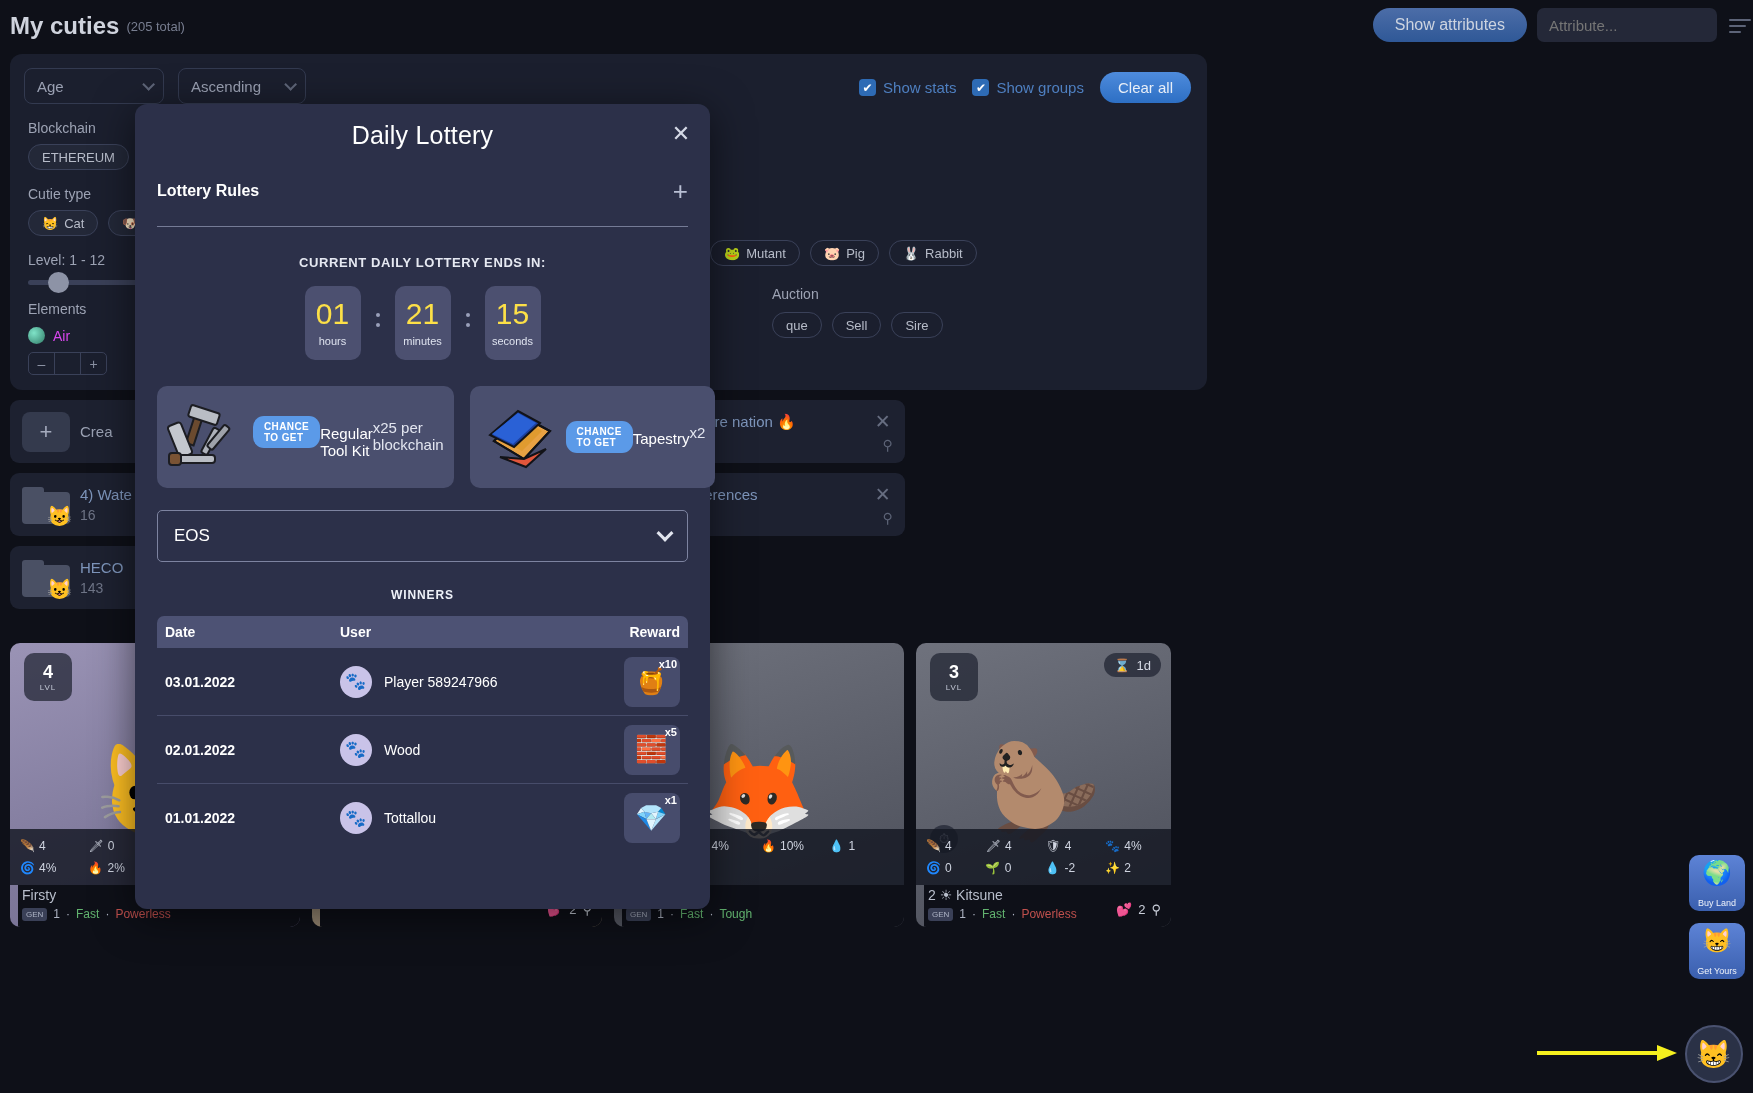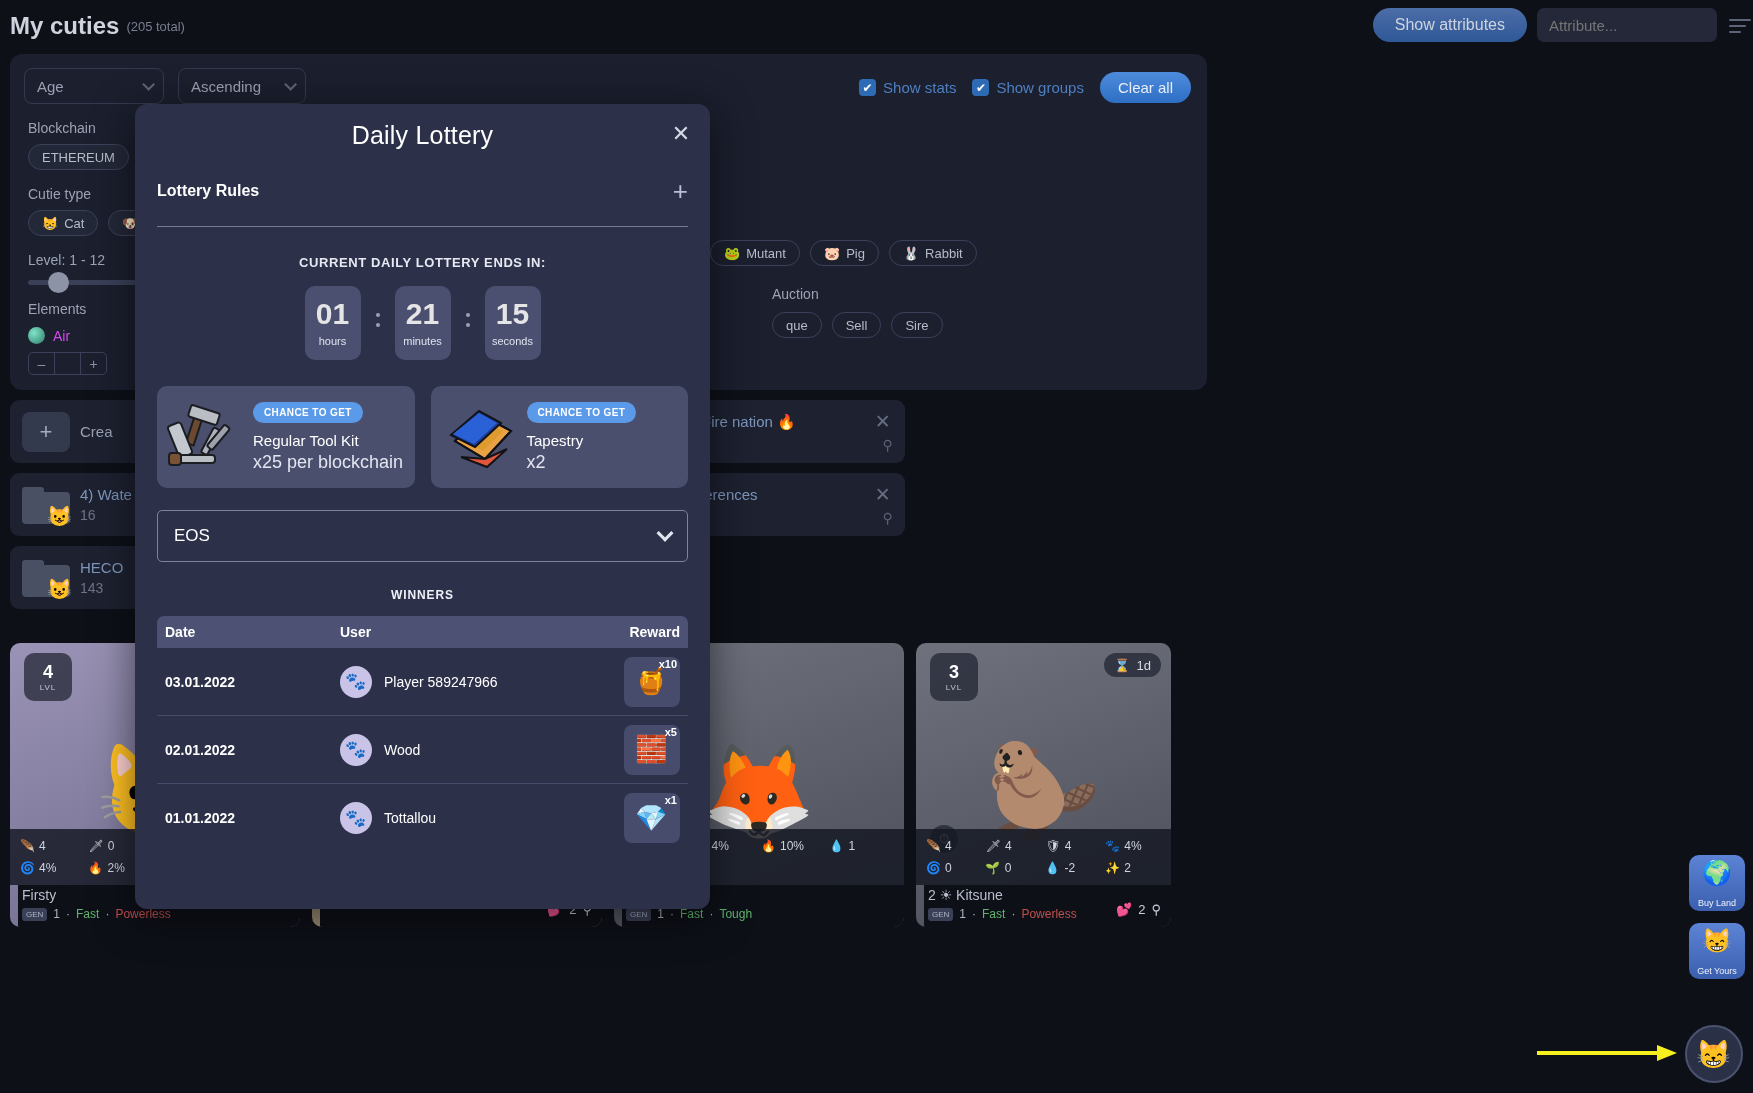--- a/index.html
+++ b/index.html
@@ -238,41 +238,41 @@
 
   .ends-in {
     margin-top: 28px; text-align: center; color: #e6e9f2;
     font-size: 13px; font-weight: bold; letter-spacing: .6px;
   }
   .timer { margin-top: 16px; display: flex; align-items: center; justify-content: center; gap: 0; }
   .tbox {
     width: 56px; height: 74px; background: #4c5070; border-radius: 10px;
     display: flex; flex-direction: column; align-items: center; justify-content: center;
   }
-  .tbox b { color: #e5e5e5; font-size: 30px; line-height: 1; font-weight: bold; }
+  .tbox b { color: #fde047; font-size: 30px; line-height: 1; font-weight: normal; }
   .tbox span { color: #dfe3ef; font-size: 11px; margin-top: 6px; }
   .tsep {
     width: 34px; display: flex; flex-direction: column; align-items: center;
     gap: 6px; padding-bottom: 6px;
   }
   .tsep i { width: 4px; height: 4px; background: #9aa0ba; border-radius: 50%; display: block; }
 
   .prizes { margin-top: 26px; display: flex; gap: 16px; }
   .prize {
     flex: 1; height: 102px; background: #4a4f6e; border-radius: 10px;
     display: flex; align-items: center; padding: 0 10px; gap: 8px;
   }
   .prize-art { width: 78px; height: 72px; flex: 0 0 78px; position: relative; }
-  .prize-info { display: flex; flex-direction: column; align-items: flex-start; }
+  .prize-info { display: flex; flex-direction: row; align-items: flex-start; }
   .chance-pill {
     background: #5b9ae8; color: #fff; font-size: 10px; font-weight: bold;
     padding: 5px 11px; border-radius: 11px; letter-spacing: .4px;
   }
   .prize-name { color: #fff; font-size: 15px; margin-top: 9px; }
-  .prize-qty { color: #e3e6f0; font-size: 18px; margin-top: 3px; }
+  .prize-qty { color: #e3e6f0; font-size: 15px; margin-top: 3px; }
 
   .action-row { margin-top: 22px; display: flex; gap: 16px; align-items: center; }
   .blockchain-select {
     flex: 1; height: 52px; border-radius: 5px; border: 1px solid #7d83a0;
     background: transparent; display: flex; align-items: center; justify-content: space-between;
     padding: 0 16px; color: #fff; font-size: 17px; cursor: pointer;
   }
   .bs-chev { width: 12px; height: 12px; border-right: 3px solid #e2e5ef; border-bottom: 3px solid #e2e5ef; transform: rotate(45deg) translate(-2px,-2px); }
   .btn-participate {
     flex: 1; height: 52px; border-radius: 26px; border: none; cursor: pointer;

